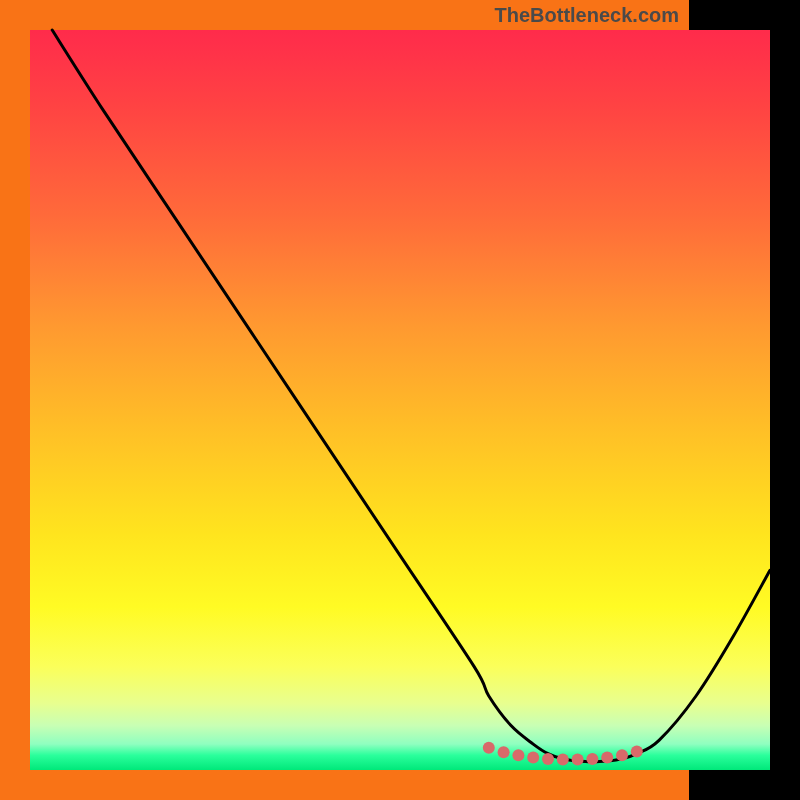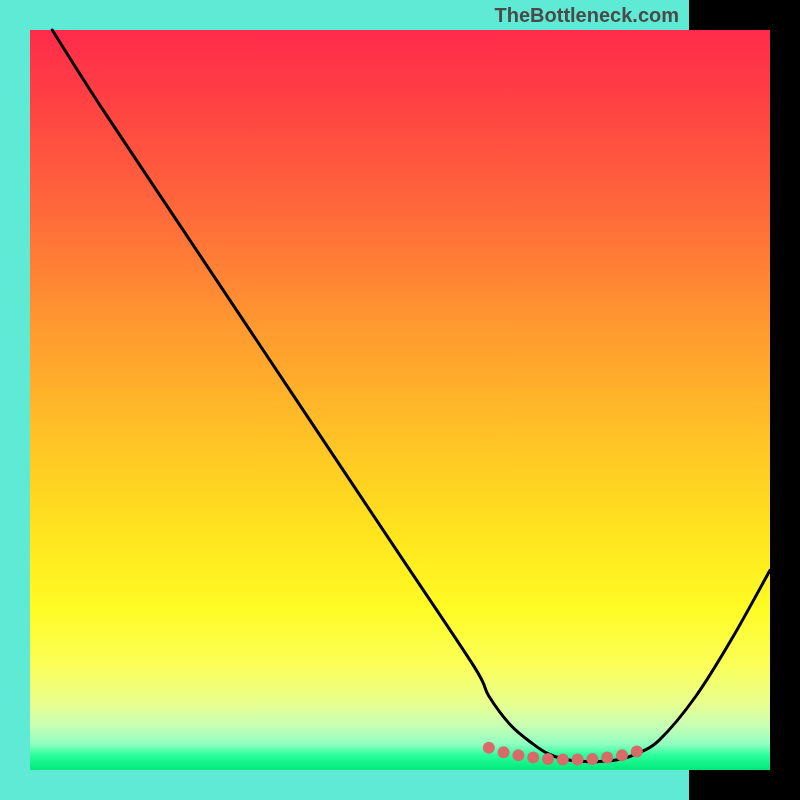--- a/index.html
+++ b/index.html
@@ -1,20 +1,20 @@
 <!DOCTYPE html>
 <html><head>
 <meta charset="utf-8">
 <style>
   * { margin: 0; padding: 0; box-sizing: border-box; }
   html, body { width: 800px; height: 800px; overflow: hidden; background: #000; }
   .outer {
     width: 689px;
     height: 800px;
-    background: #5eead4;
+    background: #f97316;
     position: relative;
   }
   .watermark {
     position: absolute;
     top: 4px;
     right: 10px;
     font-family: Arial, Helvetica, sans-serif;
     font-size: 20px;
     font-weight: bold;
     color: #4a4a4a;

